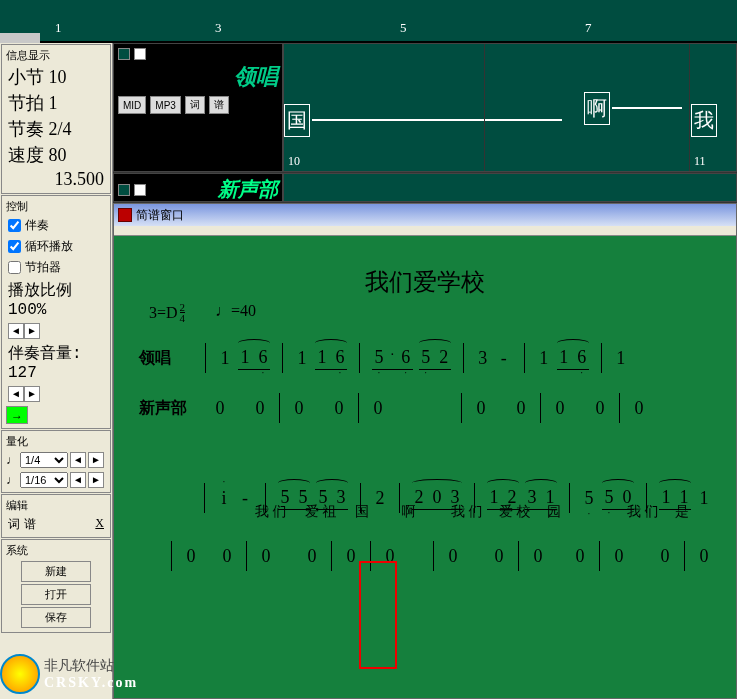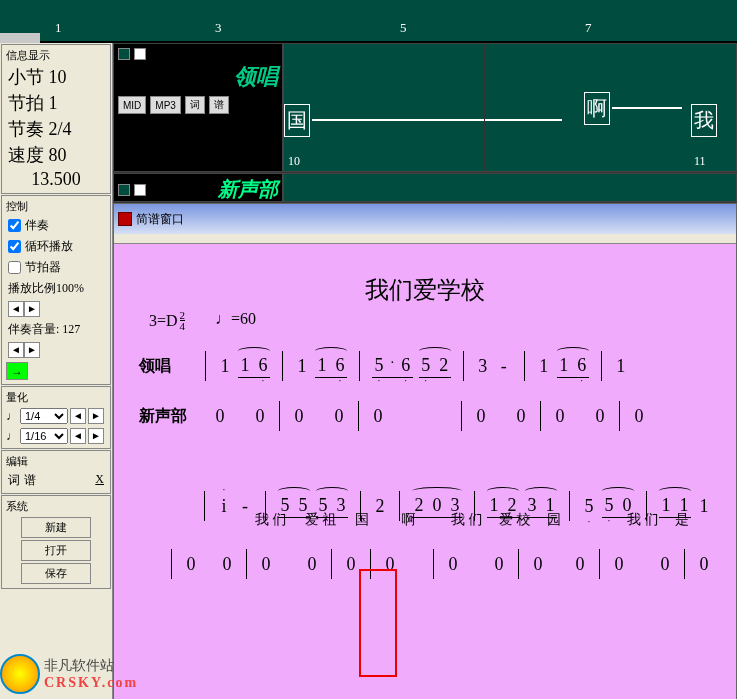--- a/index.html
+++ b/index.html
@@ -10,21 +10,21 @@
 .ruler-tick { position: absolute; top: 20px; color: #fff; font-size: 13px; }
 .ruler-bar { position: absolute; left: 0; top: 33px; width: 40px; height: 10px; background: #c8c8c8; }
 
 
 .left-panel { position: absolute; left: 0; top: 43px; width: 113px; height: 656px; background: #ece9d8; border-right: 1px solid #888; }
 .panel-section { border: 1px solid #888; margin: 1px; padding: 2px; background: #ece9d8; }
 .panel-title { font-size: 11px; color: #000; padding: 1px 2px; }
 .info-row { font-size: 18px; font-family: "SimSun"; padding: 1px 4px; color: #000; white-space: nowrap; }
 .checkbox-row { font-size: 12px; padding: 2px 4px; display: flex; align-items: center; gap: 4px; }
 .checkbox-row input { margin: 0; }
-.small-row { font-size: 12px; padding: 2px 4px; }
+.small-row { font-size: 16px; padding: 2px 4px; font-family: Liberation Mono, monospace; }
 .select-row { display: flex; align-items: center; gap: 2px; padding: 2px; }
 .select-row select { font-size: 11px; width: 48px; }
 .icon-btn { width: 16px; height: 16px; border: 1px solid #888; background: #fff; display: inline-block; text-align: center; line-height: 14px; font-size: 10px; }
 .play-btn { width: 22px; height: 18px; background: #0f0; border: 1px solid #888; display: inline-block; margin: 2px; text-align: center; line-height: 16px; }
 .btn-list button { display: block; width: 70px; margin: 2px auto; font-size: 11px; background: #ece9d8; border: 1px solid #888; padding: 2px; }
 .edit-row { display: flex; gap: 4px; padding: 2px 4px; font-size: 12px; }
 .edit-row span { cursor: pointer; }
 
 
 .tracks { position: absolute; left: 113px; top: 43px; right: 0; height: 160px; background: #000; }
@@ -39,24 +39,24 @@
 .track-btns { display: flex; gap: 4px; margin-top: 4px; }
 .track-btns button { font-size: 10px; padding: 1px 4px; background: #ddd; border: 1px solid #888; }
 .instrument { background: #000; color: #fff; border: 1px solid #888; font-size: 11px; padding: 2px; margin-top: 4px; text-align: center; }
 .track-body { flex: 1; background: #004d40; position: relative; border: 1px solid #444; }
 .note-block { position: absolute; background: #004d40; border: 1px solid #fff; color: #fff; font-size: 20px; font-family: "SimSun"; padding: 2px; }
 .note-line { position: absolute; height: 2px; background: #fff; }
 .measure-num { position: absolute; bottom: 2px; color: #fff; font-size: 12px; }
 
 
 .score-window { position: absolute; left: 113px; top: 203px; right: 0; bottom: 0; background: #fff; border: 1px solid #666; }
-.score-titlebar { height: 30px; background: linear-gradient(#7a96df, #d6e0f5); display: flex; align-items: center; padding: 0 4px; font-size: 12px; gap: 4px; }
+.score-titlebar { height: 22px; background: linear-gradient(#7a96df, #d6e0f5); display: flex; align-items: center; padding: 0 4px; font-size: 12px; gap: 4px; }
 .score-titlebar .icon { width: 14px; height: 14px; background: #b00; border: 1px solid #600; }
 .score-sep { height: 10px; background: #ece9d8; border-bottom: 1px solid #888; }
-.score-body { background: #f0abfc; padding: 30px 25px; height: calc(100% - 32px); position: relative; overflow: hidden; }
+.score-body { background: #15803d; padding: 30px 25px; height: calc(100% - 32px); position: relative; overflow: hidden; }
 .score-title { text-align: center; font-size: 24px; font-family: "SimSun"; margin-bottom: 4px; }
 .score-subtitle { text-align: center; font-size: 14px; margin-bottom: 20px; }
 .score-meta { font-size: 16px; margin-bottom: 20px; display: flex; gap: 30px; padding-left: 10px; }
 .key-sig { display: inline-flex; align-items: center; }
 .frac { display: inline-flex; flex-direction: column; font-size: 11px; line-height: 10px; border-left: none; margin-left: 2px; }
 .frac span:first-child { border-bottom: 1px solid #000; }
 
 .staff-row { display: flex; align-items: center; margin-bottom: 20px; font-size: 18px; font-family: "SimSun"; }
 .staff-label { width: 60px; font-size: 16px; font-weight: bold; }
 .staff-notes { flex: 1; display: flex; align-items: center; gap: 6px; position: relative; }
@@ -72,41 +72,41 @@
 
 .lyric-row { display: flex; margin-top: -14px; margin-bottom: 20px; font-size: 14px; }
 .lyric-row .staff-label { width: 60px; }
 
 .red-box { position: absolute; border: 2px solid #e00; }
 
 
 .watermark { position: absolute; left: 0; bottom: 0; width: 150px; height: 50px; display: flex; align-items: center; gap: 4px; z-index: 100; }
 .watermark-icon { width: 40px; height: 40px; border-radius: 50%; background: radial-gradient(#ff0, #f80); border: 2px solid #08c; }
 .watermark-text { font-size: 14px; color: #444; }
-.watermark-text .cr { color: #ef4444; font-weight: bold; letter-spacing: 2px; }
+.watermark-text .cr { color: #ffffff; font-weight: bold; letter-spacing: 2px; }
 </style>
 </head>
 <body>
 
 <div class="ruler">
   <div class="ruler-bar"></div>
   <span class="ruler-tick" style="left:55px">1</span>
   <span class="ruler-tick" style="left:215px">3</span>
   <span class="ruler-tick" style="left:400px">5</span>
   <span class="ruler-tick" style="left:585px">7</span>
 </div>
 
 <div class="left-panel">
   <div class="panel-section">
     <div class="panel-title">信息显示</div>
     <div class="info-row"><span>小节</span> <span>10</span></div>
     <div class="info-row"><span>节拍</span> <span>1</span></div>
     <div class="info-row"><span>节奏</span> <span>2/4</span></div>
     <div class="info-row"><span>速度</span> <span>80</span></div>
-    <div class="info-row" style="text-align:center">13.500</div>
+    <div class="info-row" style="text-align:right">13.500</div>
   </div>
 
   <div class="panel-section">
     <div class="panel-title">控制</div>
     <div class="checkbox-row">
         <input type="checkbox" checked="" style="">
         <span>伴奏</span>
       </div>
     <div class="checkbox-row">
         <input type="checkbox" checked="" style="">
@@ -213,21 +213,21 @@
   <div class="score-body">
     <div class="score-title">我们爱学校</div>
     <div class="score-meta">
       <span class="key-sig">
           <span>3=D</span>
           <span class="frac">
             <span>2</span>
             <span>4</span>
           </span>
         </span>
-      <span>♩=60</span>
+      <span>♩=40</span>
     </div>
 
     <div class="staff-row">
       <div class="staff-label">领唱</div>
       <div class="staff-notes">
         <span class="barline"></span>
         <span class="note">1</span>
         <span class="note-group underline">
             <span class="tie"></span>
             <span class="note">1</span>

